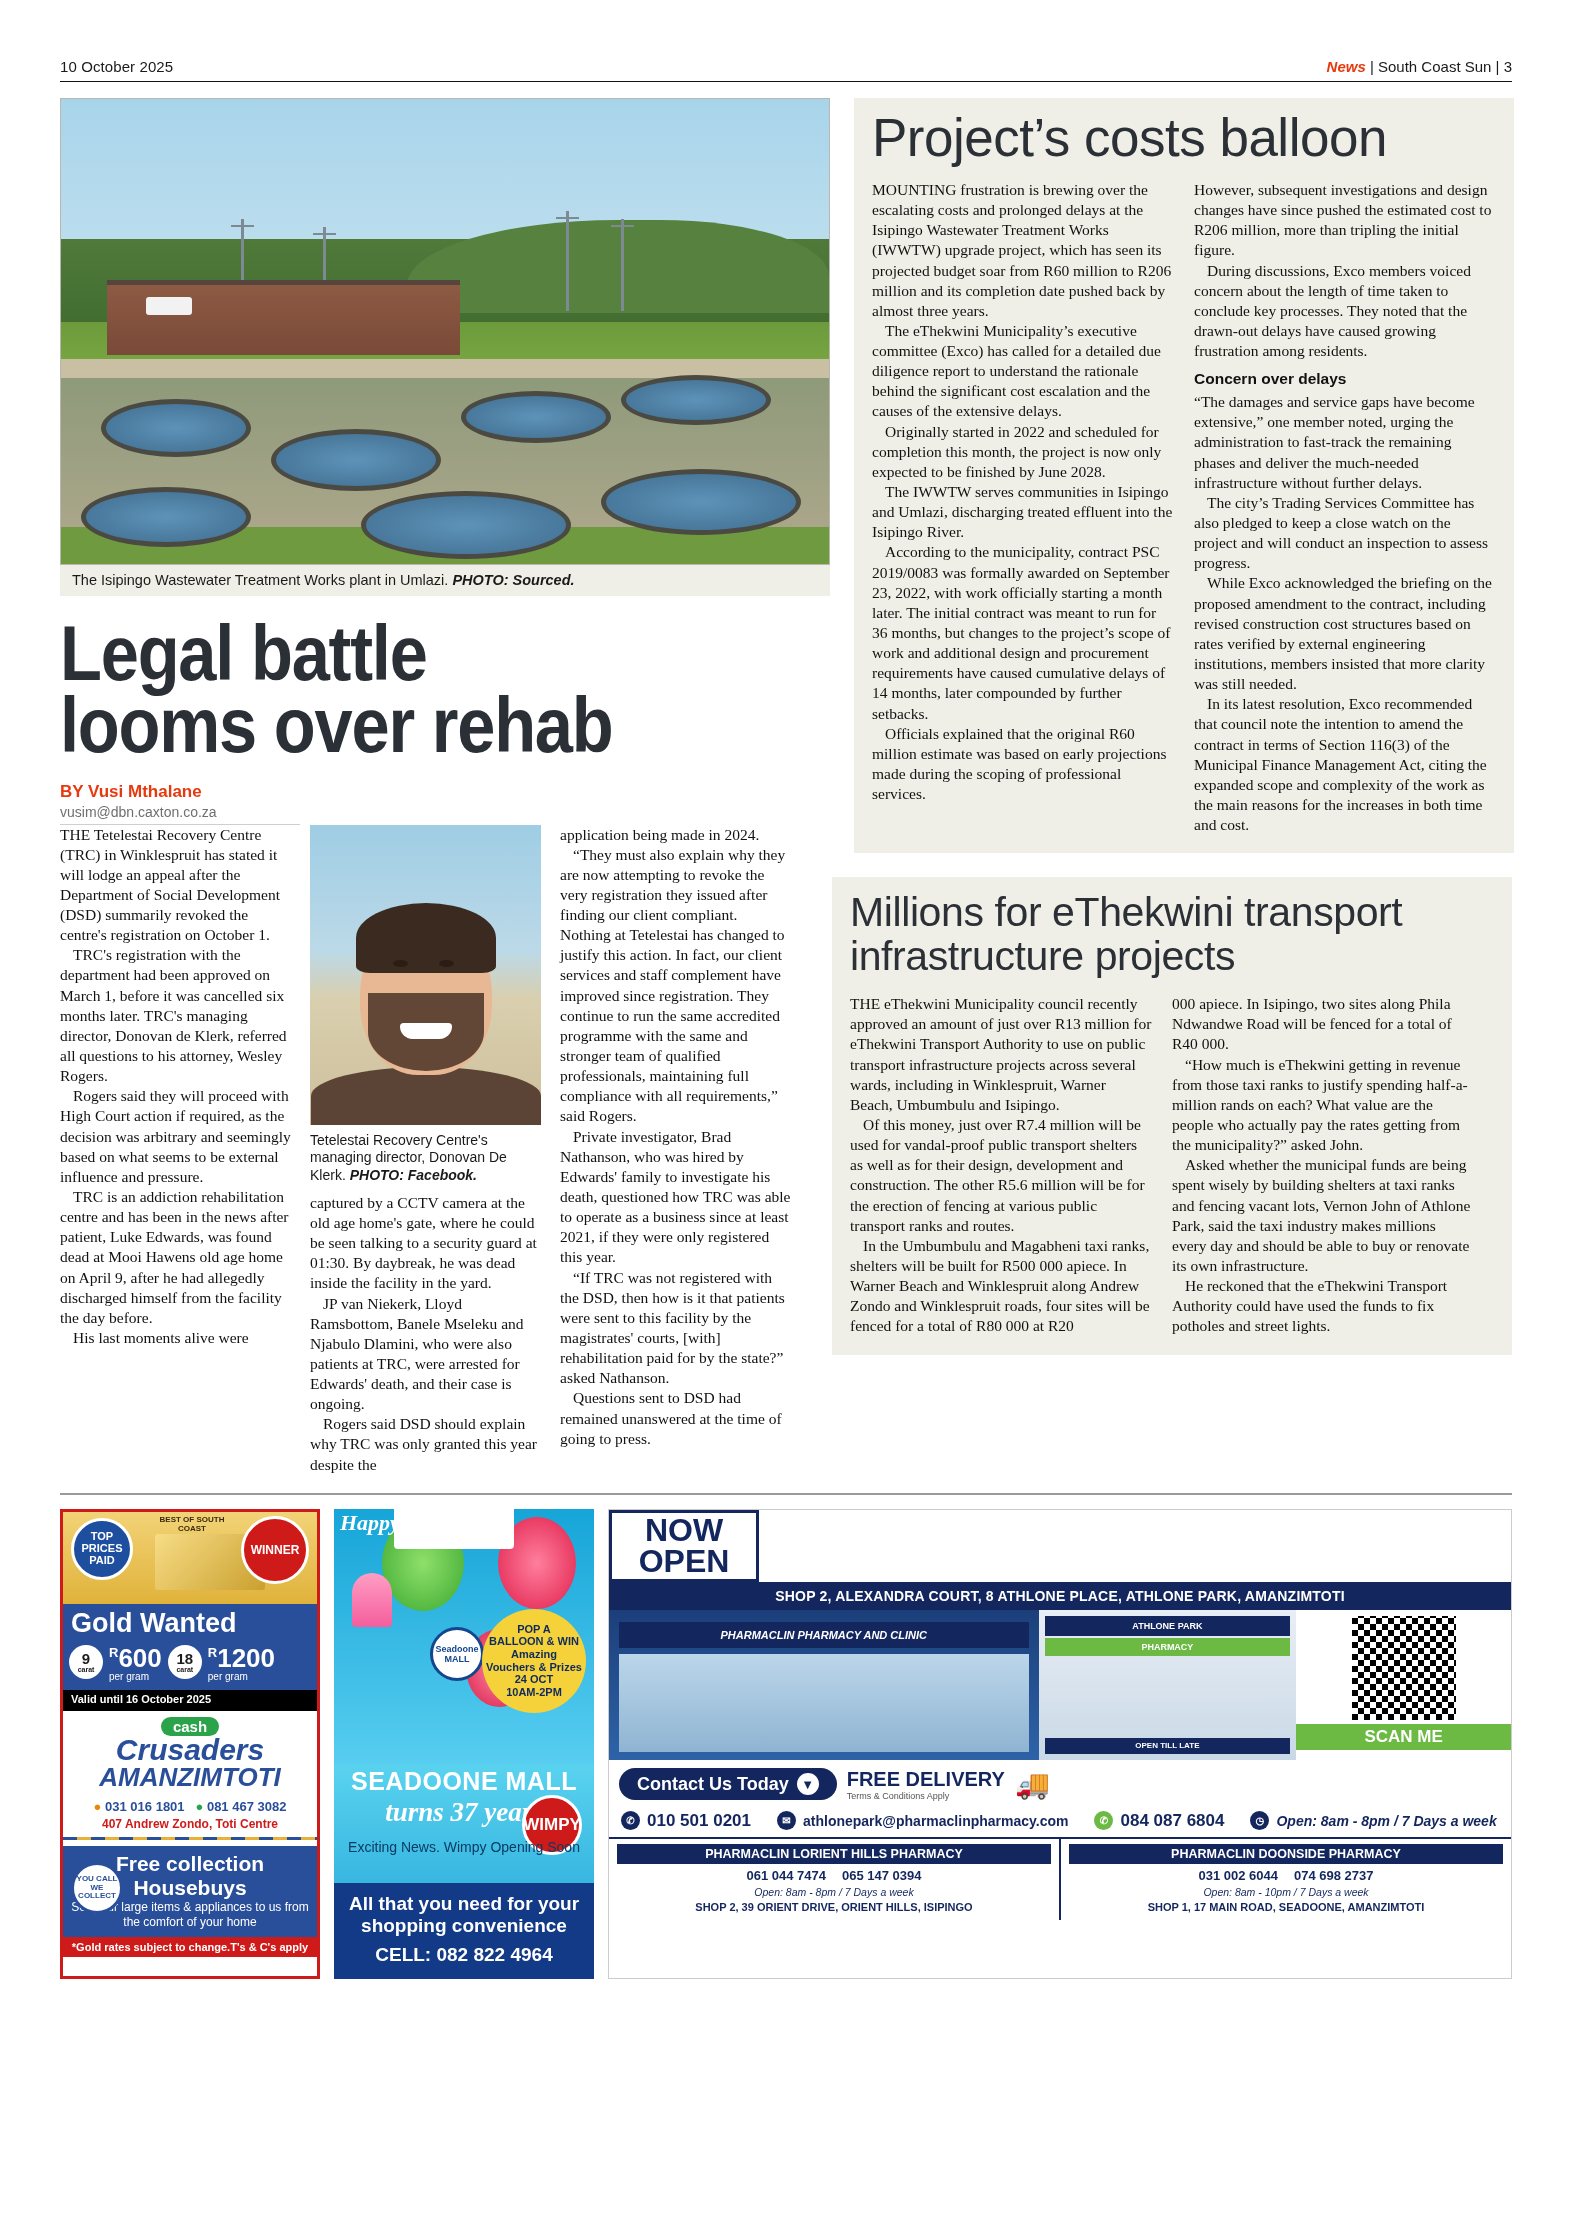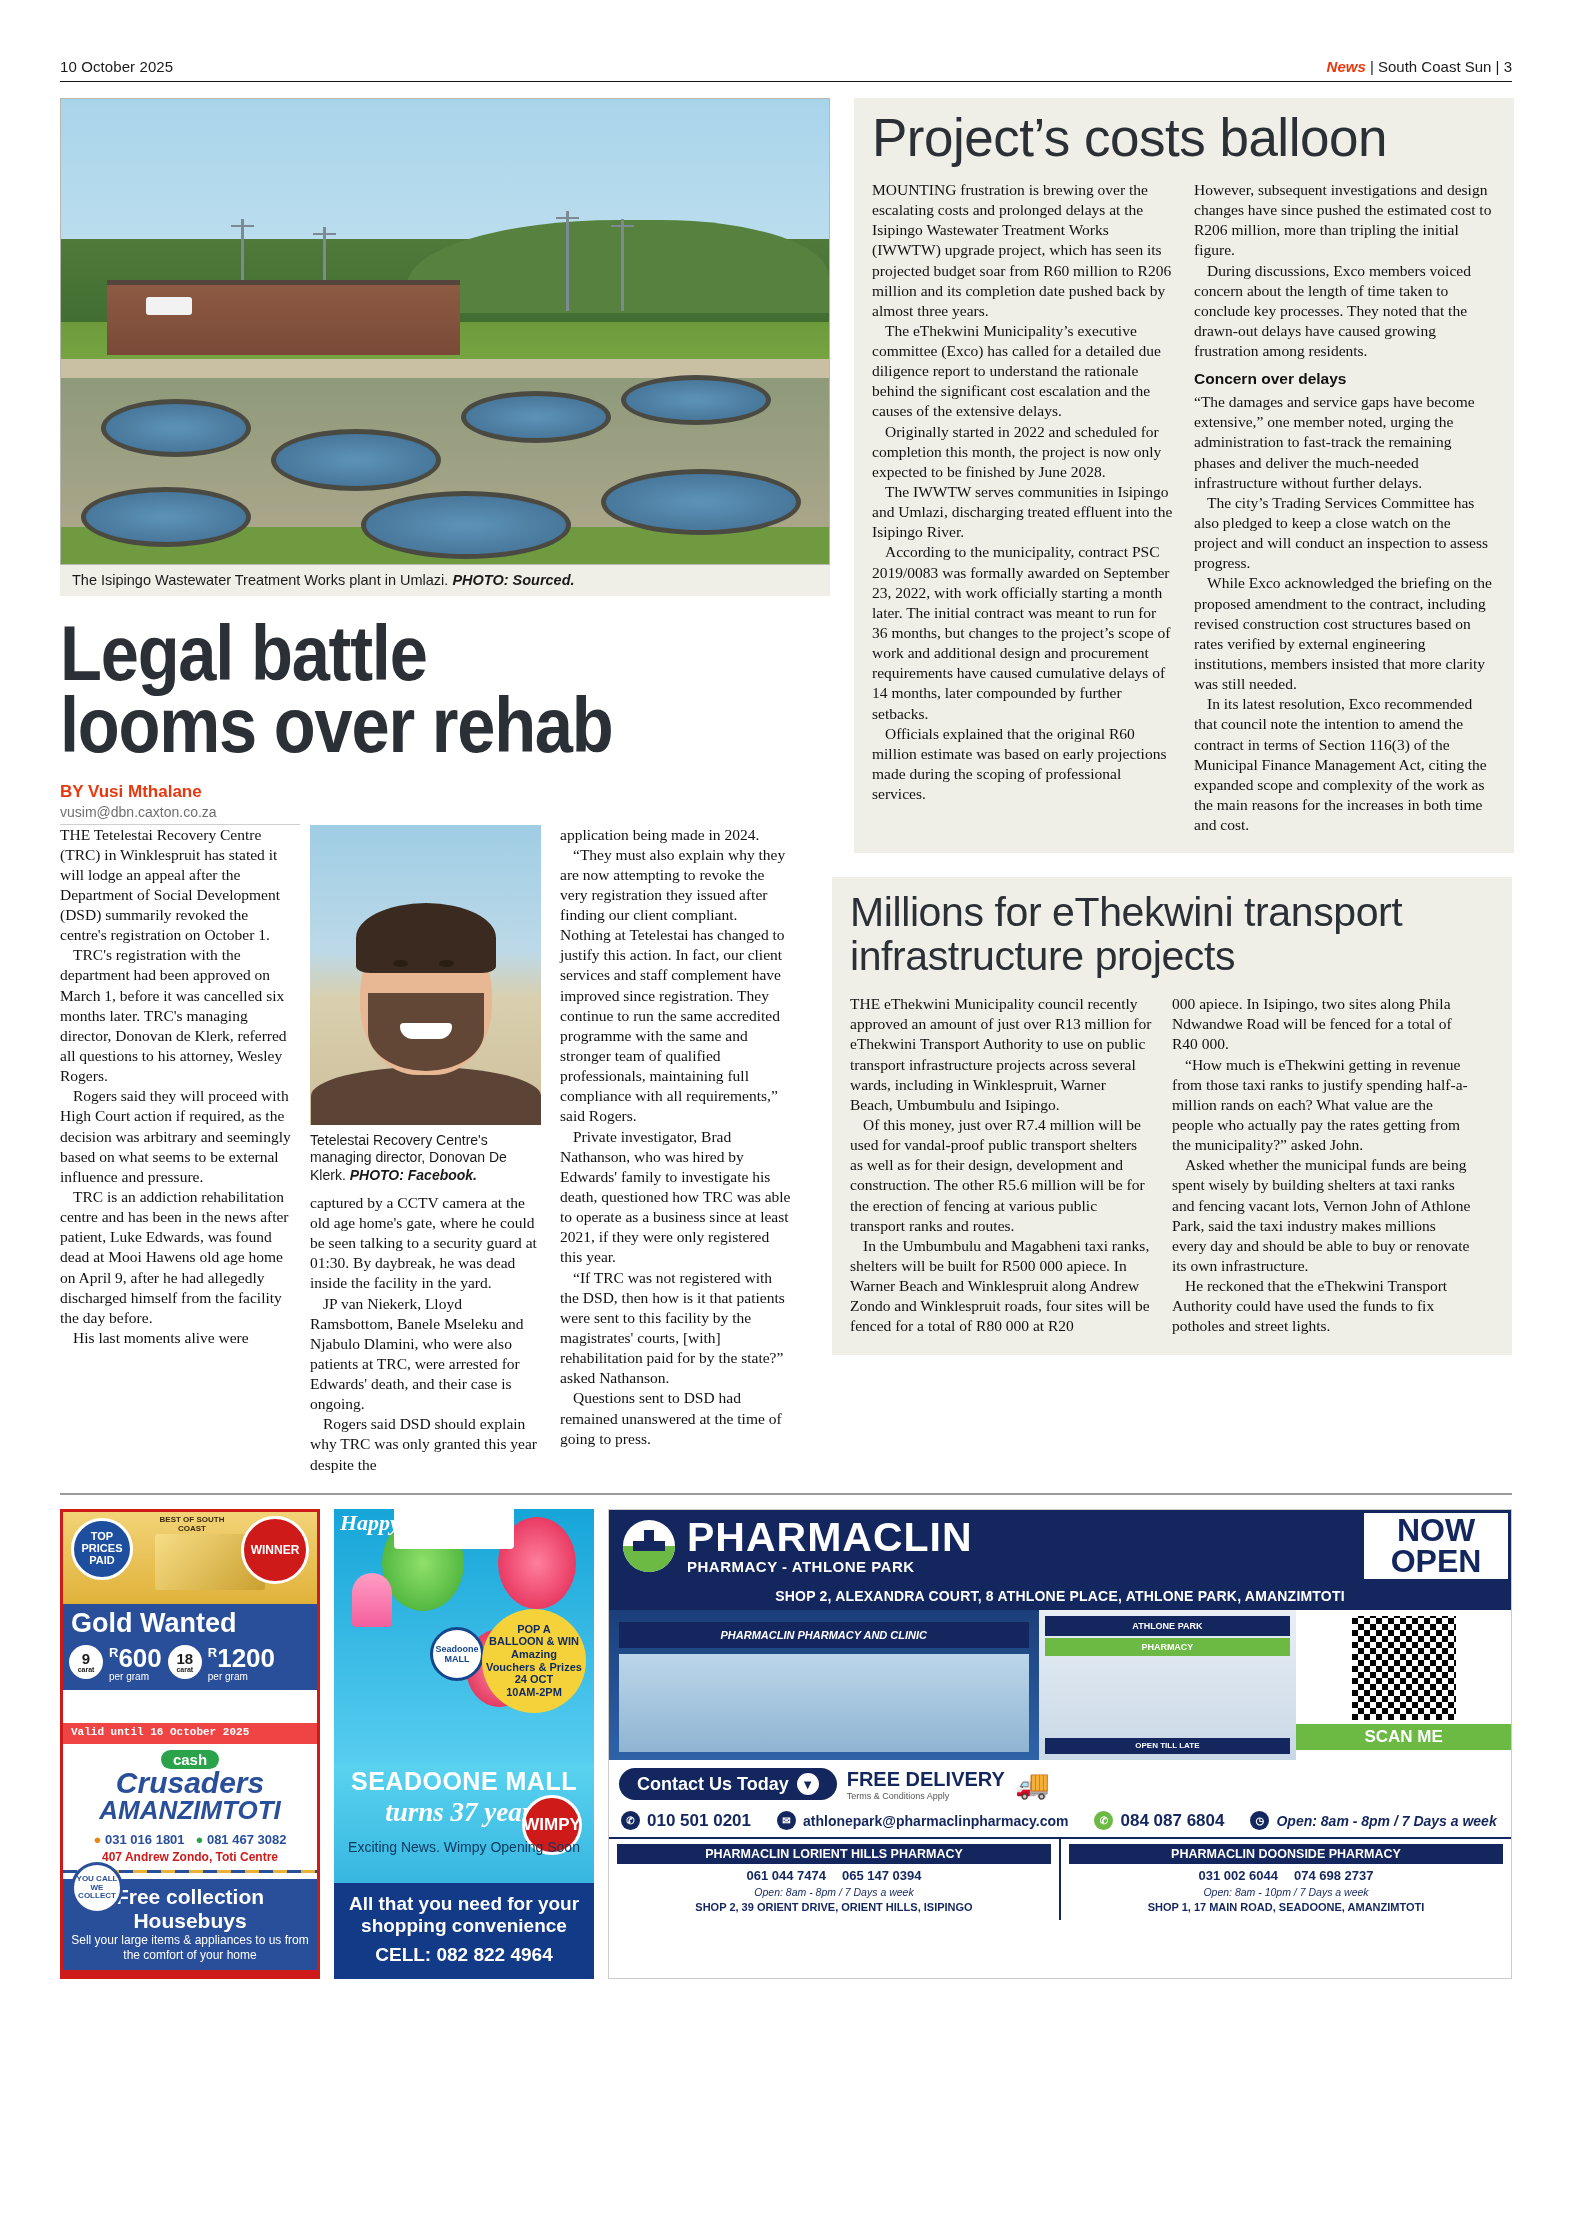--- a/index.html
+++ b/index.html
@@ -128,22 +128,22 @@
     font-size:27px; padding:4px 8px; }
   .gold-prices { display:flex; background:#2a4f9a; color:#fff; padding:2px 6px 8px 6px; gap:6px;}
   .carat { width:34px; height:34px; border-radius:50%; background:#fff; color:#1c1c1c;
     font-family:"Liberation Sans",sans-serif; font-weight:bold; font-size:15px;
     display:flex; flex-direction:column; align-items:center; justify-content:center; line-height:1;}
   .carat small { font-size:7px; font-weight:bold; }
   .pricebox { font-family:"Liberation Sans",sans-serif; }
   .pricebox .amt { font-weight:bold; font-size:26px; line-height:1; }
   .pricebox .amt sup { font-size:13px; }
   .pricebox .per { font-size:10px; }
-  .gold-valid { background:#ef4444; color:#fff; font-family:Liberation Mono, monospace;
-    font-weight:bold; font-size:11px; padding:3px 8px 6px 8px;margin-top:33px; }
+  .gold-valid { background:#000000; color:#fff; font-family:Liberation Sans, sans-serif;
+    font-weight:bold; font-size:11px; padding:3px 8px 6px 8px; }
   .crusaders { background:#fff; padding:6px 8px 4px 8px; text-align:center; }
   .cash-pill { display:inline-block; background:#2aa34a; color:#fff; border-radius:10px;
     font-family:"Liberation Sans",sans-serif; font-weight:bold; font-size:15px; padding:1px 12px; }
   .crus-name { font-family:"Liberation Sans",sans-serif; font-weight:bold; font-style:italic;
     font-size:30px; color:#2a4f9a; line-height:0.95; }
   .crus-sub { font-family:"Liberation Sans",sans-serif; font-weight:bold; font-style:italic;
     font-size:26px; color:#2a4f9a; line-height:1; }
   .gold-phones { text-align:center; font-family:"Liberation Sans",sans-serif; font-weight:bold;
     font-size:13px; color:#2a4f9a; margin-top:5px; }
   .gold-phones .dotg{ color:#2aa34a; } .gold-phones .doto{ color:#e8860d; }
@@ -491,29 +491,20 @@
             <div>All that you need for your</div>
             <div>shopping convenience</div>
           </div>
           <div class="l2">CELL: 082 822 4964</div>
         </div>
       </div>
     </div>
 
     <div class="pharma">
       <div class="ph-head">
-        <div class="ph-logo">
-          <div class="ph-cross">
-              <div class="half"></div>
-            </div>
-          <div>
-            <div class="ph-name">PHARMACLIN</div>
-            <div class="ph-sub">PHARMACY - ATHLONE PARK</div>
-          </div>
-        </div>
         <div class="ph-now">
           <span>NOW</span>
           <span>OPEN</span>
         </div>
       </div>
       <div class="ph-addr">SHOP 2, ALEXANDRA COURT, 8 ATHLONE PLACE, ATHLONE PARK, AMANZIMTOTI</div>
 
       <div class="ph-photo">
         <div class="ph-shop">
           <div class="sign">PHARMACLIN PHARMACY AND CLINIC</div>

